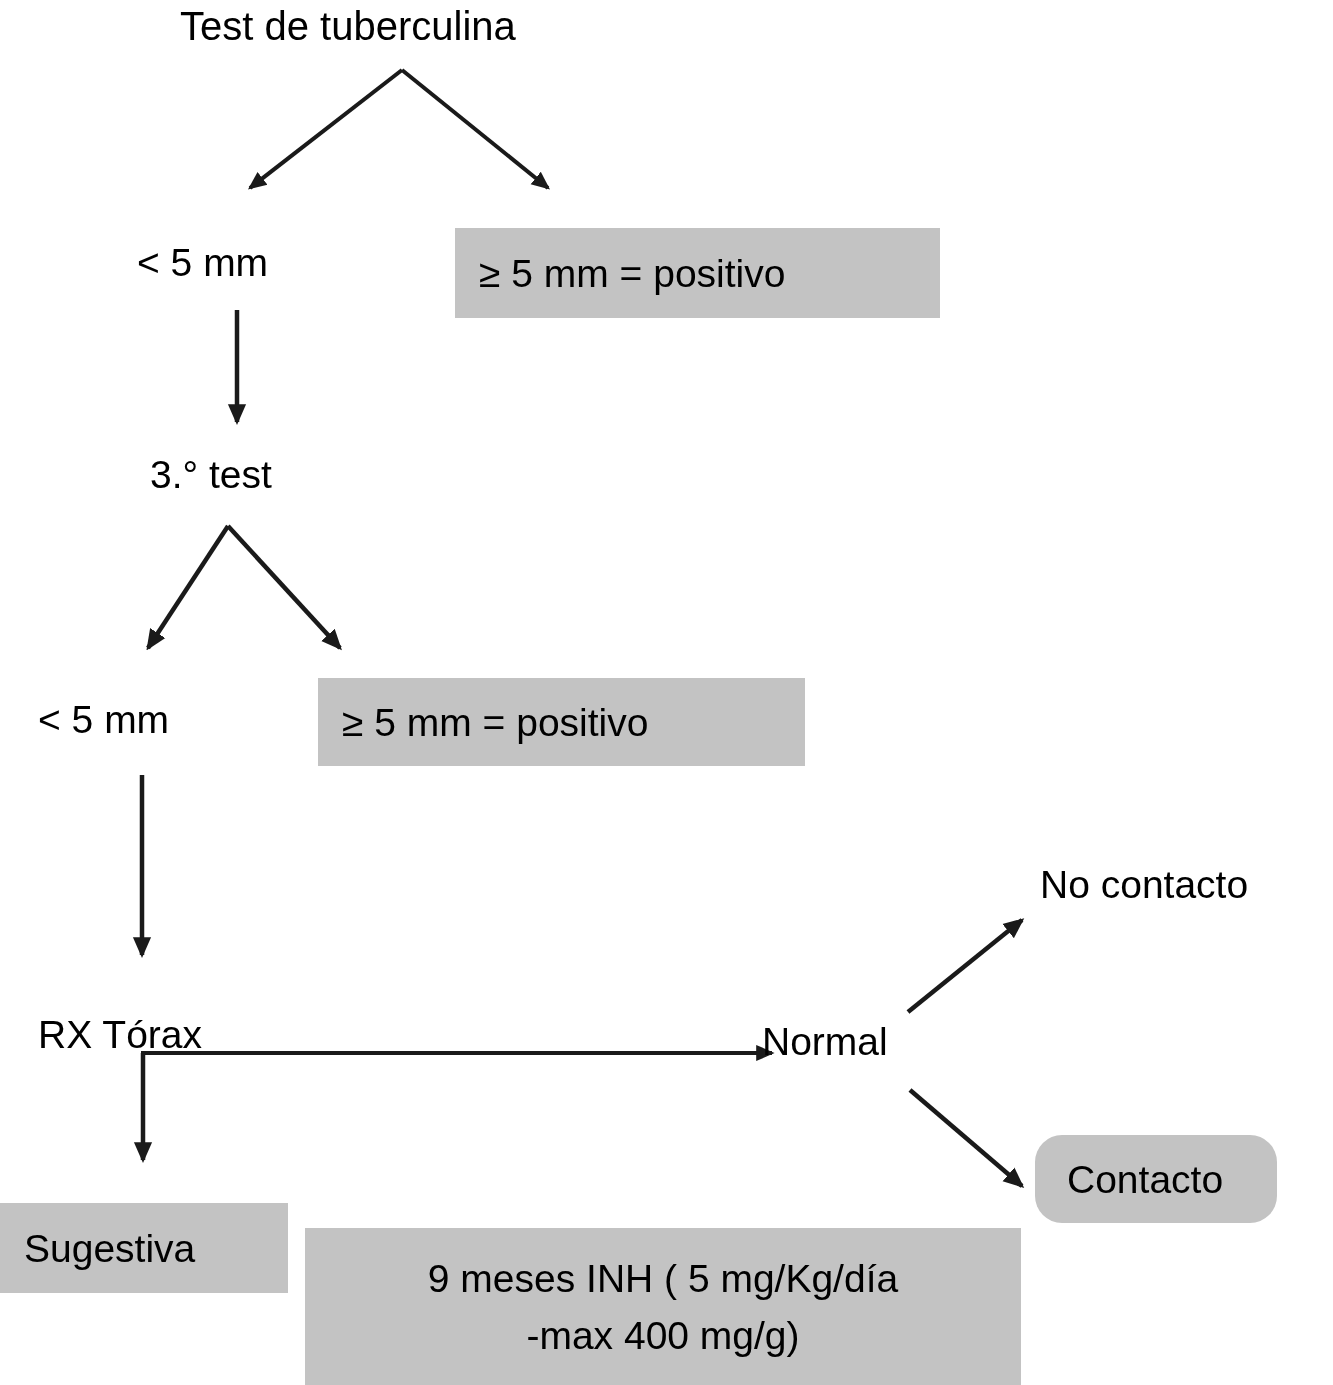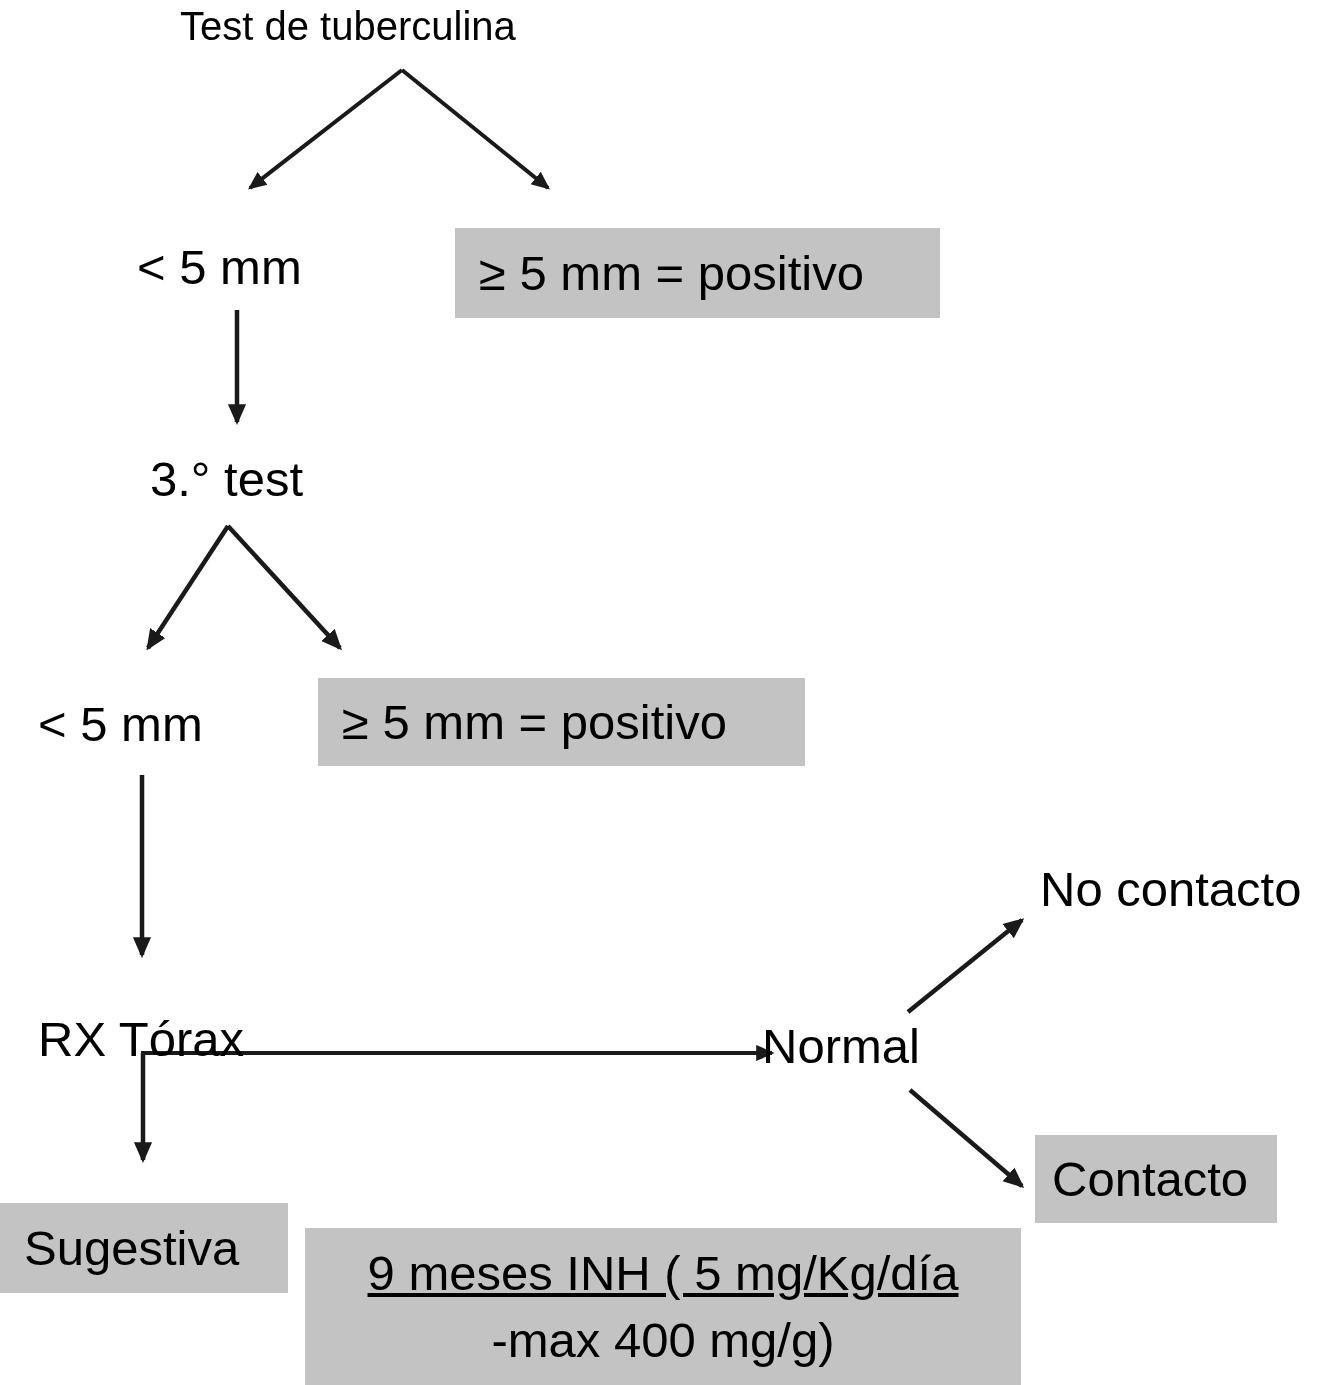--- a/index.html
+++ b/index.html
@@ -19,21 +19,21 @@
     position: absolute;
     left: 0;
     top: 0;
     width: 1333px;
     height: 1385px;
     pointer-events: none;
   }
   .node {
     position: absolute;
     color: #000000;
-    font-size: 49px;
+    font-size: 39px;
     line-height: 1.0;
     white-space: nowrap;
     letter-spacing: 0px;
   }
   .node.boxed {
     background: #c3c3c3;
     white-space: normal;
   }
   .title {
     font-size: 40px;
@@ -45,30 +45,30 @@
                    box-sizing: border-box; }
   .n-test2       { left: 150px;  top: 455px; }
   .n-lt5-b       { left: 38px;   top: 700px; }
   .n-pos-b       { left: 318px;  top: 678px; width: 487px; height: 88px;
                    display: flex; align-items: center; padding-left: 24px;
                    box-sizing: border-box; }
   .n-rx          { left: 38px;   top: 995px; margin-top: 20px; }
   .n-normal      { left: 762px;  top: 1022px; }
   .n-nocontacto  { left: 1040px; top: 865px; }
   .n-contacto    { left: 1035px; top: 1135px; width: 242px; height: 88px;
-                   display: flex; align-items: center; padding-left: 17px;
-                   box-sizing: border-box; }
+                   display: flex; align-items: center; padding-left: 32px;
+                   box-sizing: border-box; border-radius: 27px; }
   .n-sugestiva   { left: 0px;    top: 1176px; width: 288px; height: 90px;
                    display: flex; align-items: center; padding-left: 24px;
                    box-sizing: border-box; margin-top: 27px; }
   .n-inh         { left: 305px;  top: 1228px; width: 716px; height: 157px;
                    display: flex; flex-direction: column; align-items: center;
                    justify-content: center; box-sizing: border-box;
                    text-align: center; }
-  .n-inh .ln1 { display: block; text-decoration: underline; }
+  .n-inh .ln1 { display: block; }
   .n-inh .ln2 { display: block; margin-top: 18px; }
 </style>
 </head>
 <body>
 
 <div id="chart">
 
   <svg id="edges" viewBox="0 0 1333 1385">
     <defs>
       <marker id="ah" viewBox="0 0 10 10" refX="8.6" refY="5" markerWidth="4.6" markerHeight="4.6" orient="auto-start-reverse">

